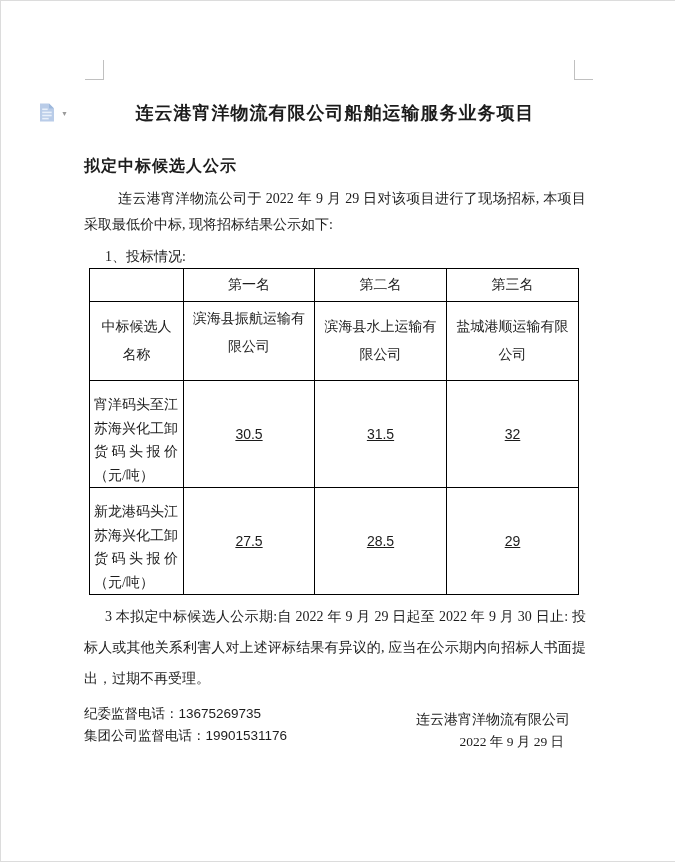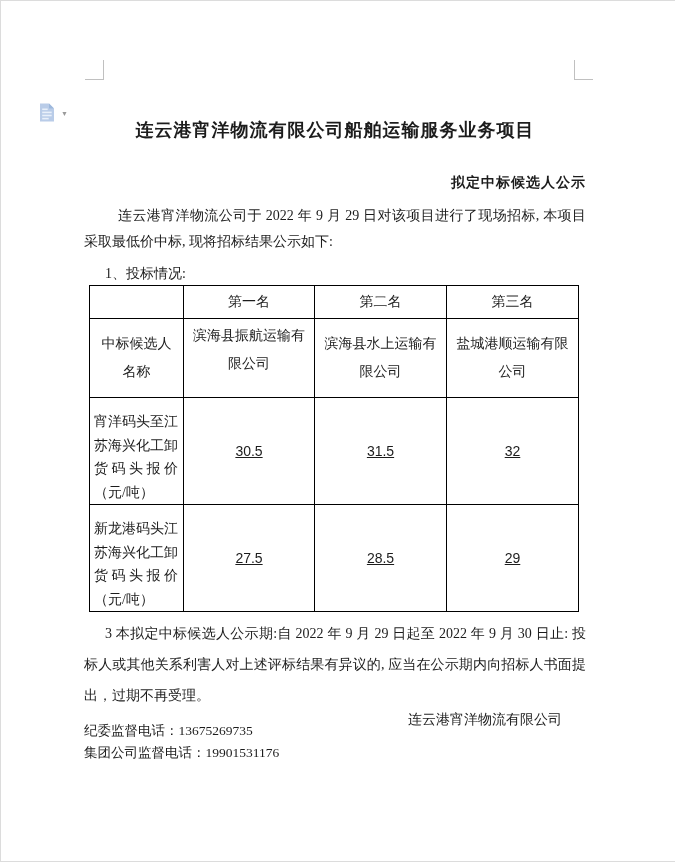--- a/index.html
+++ b/index.html
@@ -18,24 +18,24 @@
 
   
   .paste-btn { position:absolute; left:36px; top:101px; display:flex; align-items:center; gap:4px; cursor:pointer; }
   .paste-btn .arrow { font-size:7px; color:#9a9a9a; line-height:1; padding-top:3px; }
 
   
   .mark { position:absolute; width:19px; height:20px; top:59px; }
   .mark.left  { left:84px;  border-right:1px solid #c0c0c0; border-bottom:1px solid #c0c0c0; }
   .mark.right { left:573px; border-left:1px solid #c0c0c0;  border-bottom:1px solid #c0c0c0; }
 
-  .content { position:absolute; left:83px; top:17px; width:502px; }
+  .content { position:absolute; left:83px; top:0; width:502px; }
 
   h1.title { margin-top:100px; font-size:18px; font-weight:bold; text-align:center; line-height:25px; letter-spacing:1px; }
-  h2.subtitle { margin-top:28px; font-size:14px; font-weight:bold; text-align:right; line-height:24px; letter-spacing:1px; }
+  h2.subtitle { margin-top:28px; font-size:16px; font-weight:bold; text-align:left; line-height:24px; letter-spacing:1px; }
 
   p.intro { margin-top:8px; font-size:14px; line-height:25.5px; text-indent:34px; text-align:justify; }
   p.sec1  { margin-top:10px; font-size:14px; line-height:19px; padding-left:21px; }
 
   table.bids { margin-left:5px; margin-top:2px; width:489px; border-collapse:collapse; table-layout:fixed; }
   table.bids td { border:1px solid #000; font-size:14px; white-space:pre-line; overflow:hidden; }
   table.bids col.c0 { width:94px; } table.bids col.c1 { width:131px; }
   table.bids col.c2 { width:132px; } table.bids col.c3 { width:132px; }
   tr.r-head   { height:33px; }
   tr.r-names  { height:79px; }
@@ -44,23 +44,23 @@
   td.center { text-align:center; vertical-align:middle; }
   tr.r-names td { text-align:center; vertical-align:middle; line-height:28px; }
   tr.r-names td.v-top { vertical-align:top; padding-top:3px; }
   td.row-label { text-align:left; vertical-align:top; padding:12px 3px 0 4px; line-height:23.5px; font-size:13.5px; }
   td.num { text-align:center; vertical-align:middle; font-family:"Liberation Sans", sans-serif; font-size:13.5px;text-decoration:underline; }
 
   p.item2 { margin-top:7px; font-size:14px; line-height:19px; padding-left:21px; }
   p.item3 { margin-top:6px; font-size:14px; line-height:31px; text-indent:21px; text-align:justify; }
 
   .contacts { margin-top:9px; font-size:13.5px; line-height:21.5px; }
-  .contacts .phone { font-family:Liberation Serif, serif; }
+  .contacts .phone { font-family:Liberation Sans, sans-serif; }
 
-  .signature { position:absolute; top:708px; right:113px; text-align:right; font-size:14px; line-height:22px; }
+  .signature { position:absolute; top:708px; right:105px; text-align:right; font-size:14px; line-height:22px; }
   .signature .sig-date { padding-right:6px; font-size:13.5px; }
 </style>
 </head>
 <body>
 
 <div class="page">
 
   <div class="paste-btn">
     <svg width="20" height="21" viewBox="0 0 20 21">
       <path d="M3 1.5 h9 l5 5 v13 h-14 z" fill="#b9cce8"></path>
@@ -137,15 +137,16 @@
       </div>
       <div>
         <span>集团公司监督电话：</span><span class="phone">19901531176</span>
       </div>
     </div>
 
   </div>
 
   <div class="signature">
     <div>连云港宵洋物流有限公司</div>
+    <div class="sig-date">2022 年 9 月 29 日</div>
   </div>
 
 </div>
 
 </body></html>

